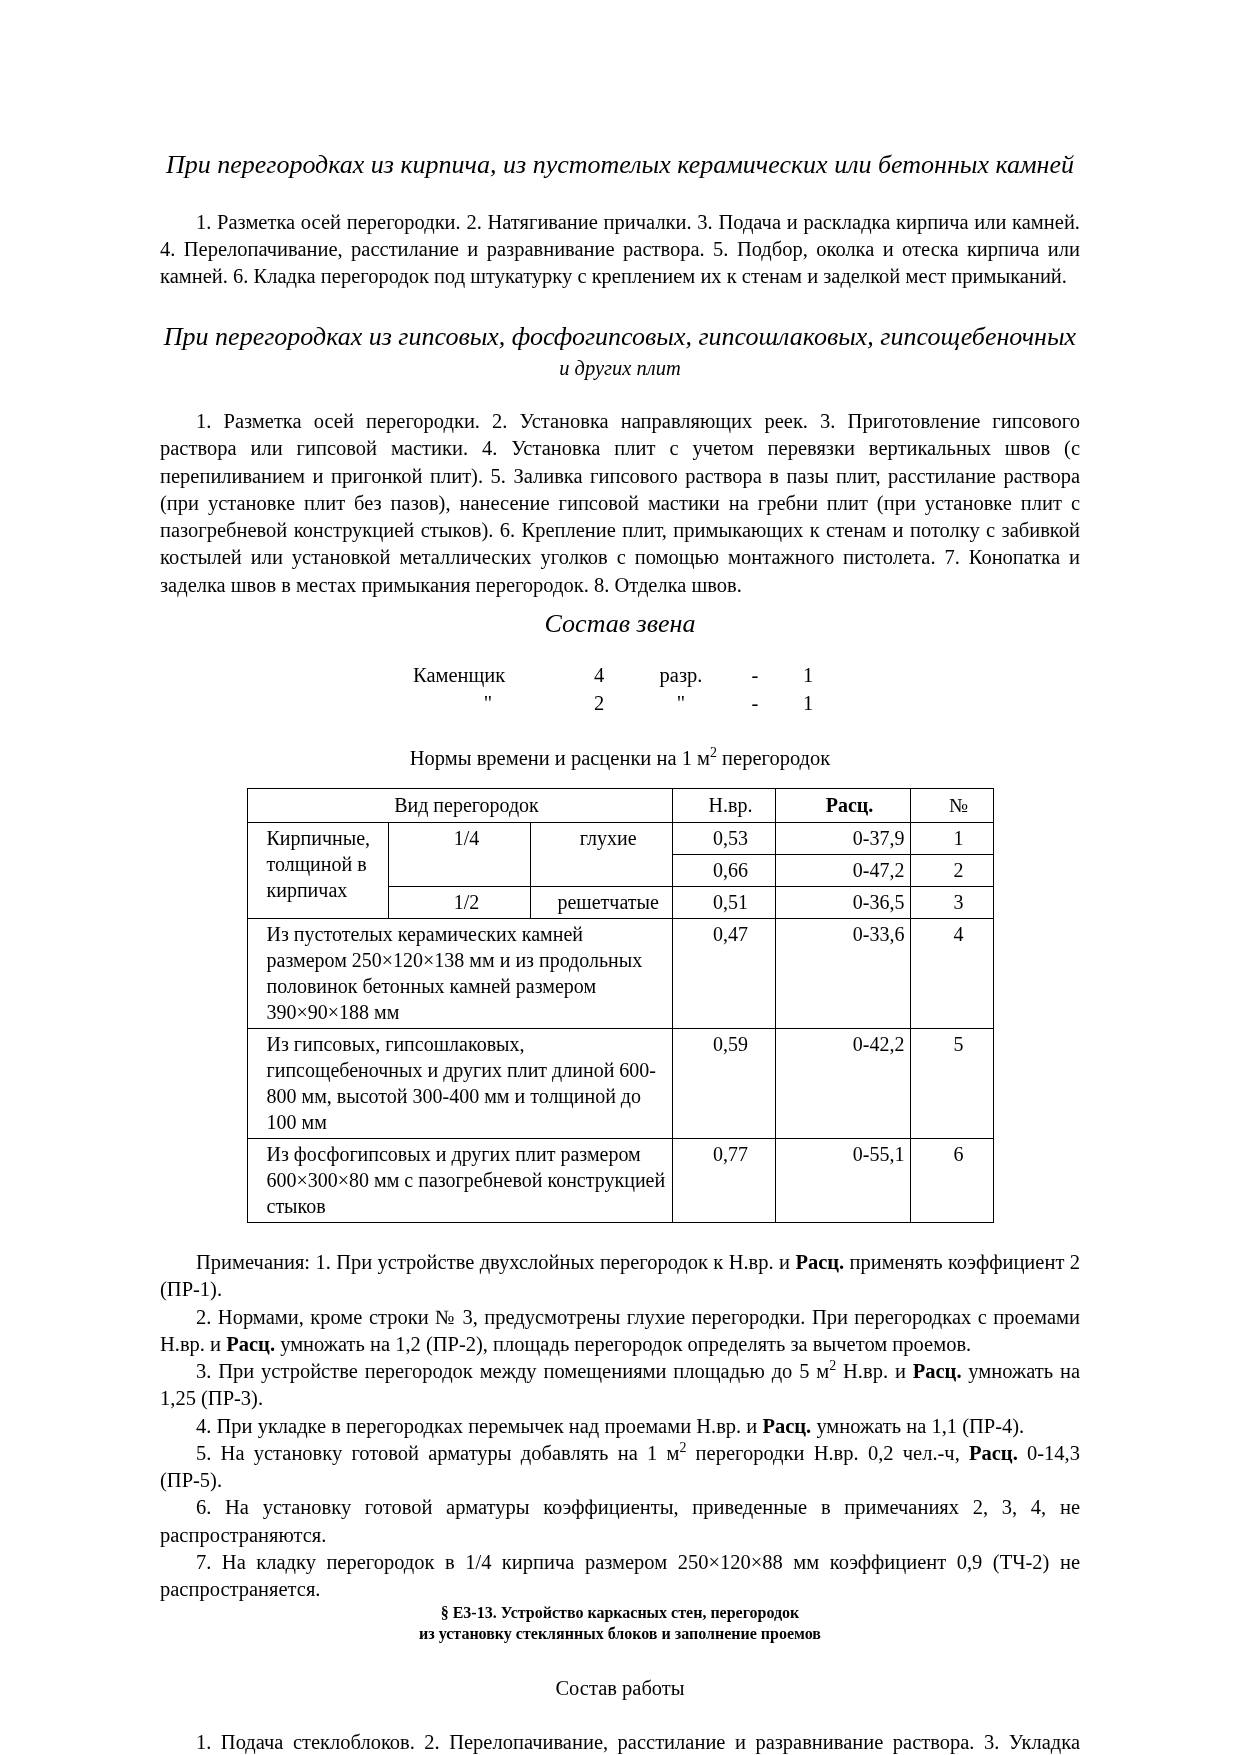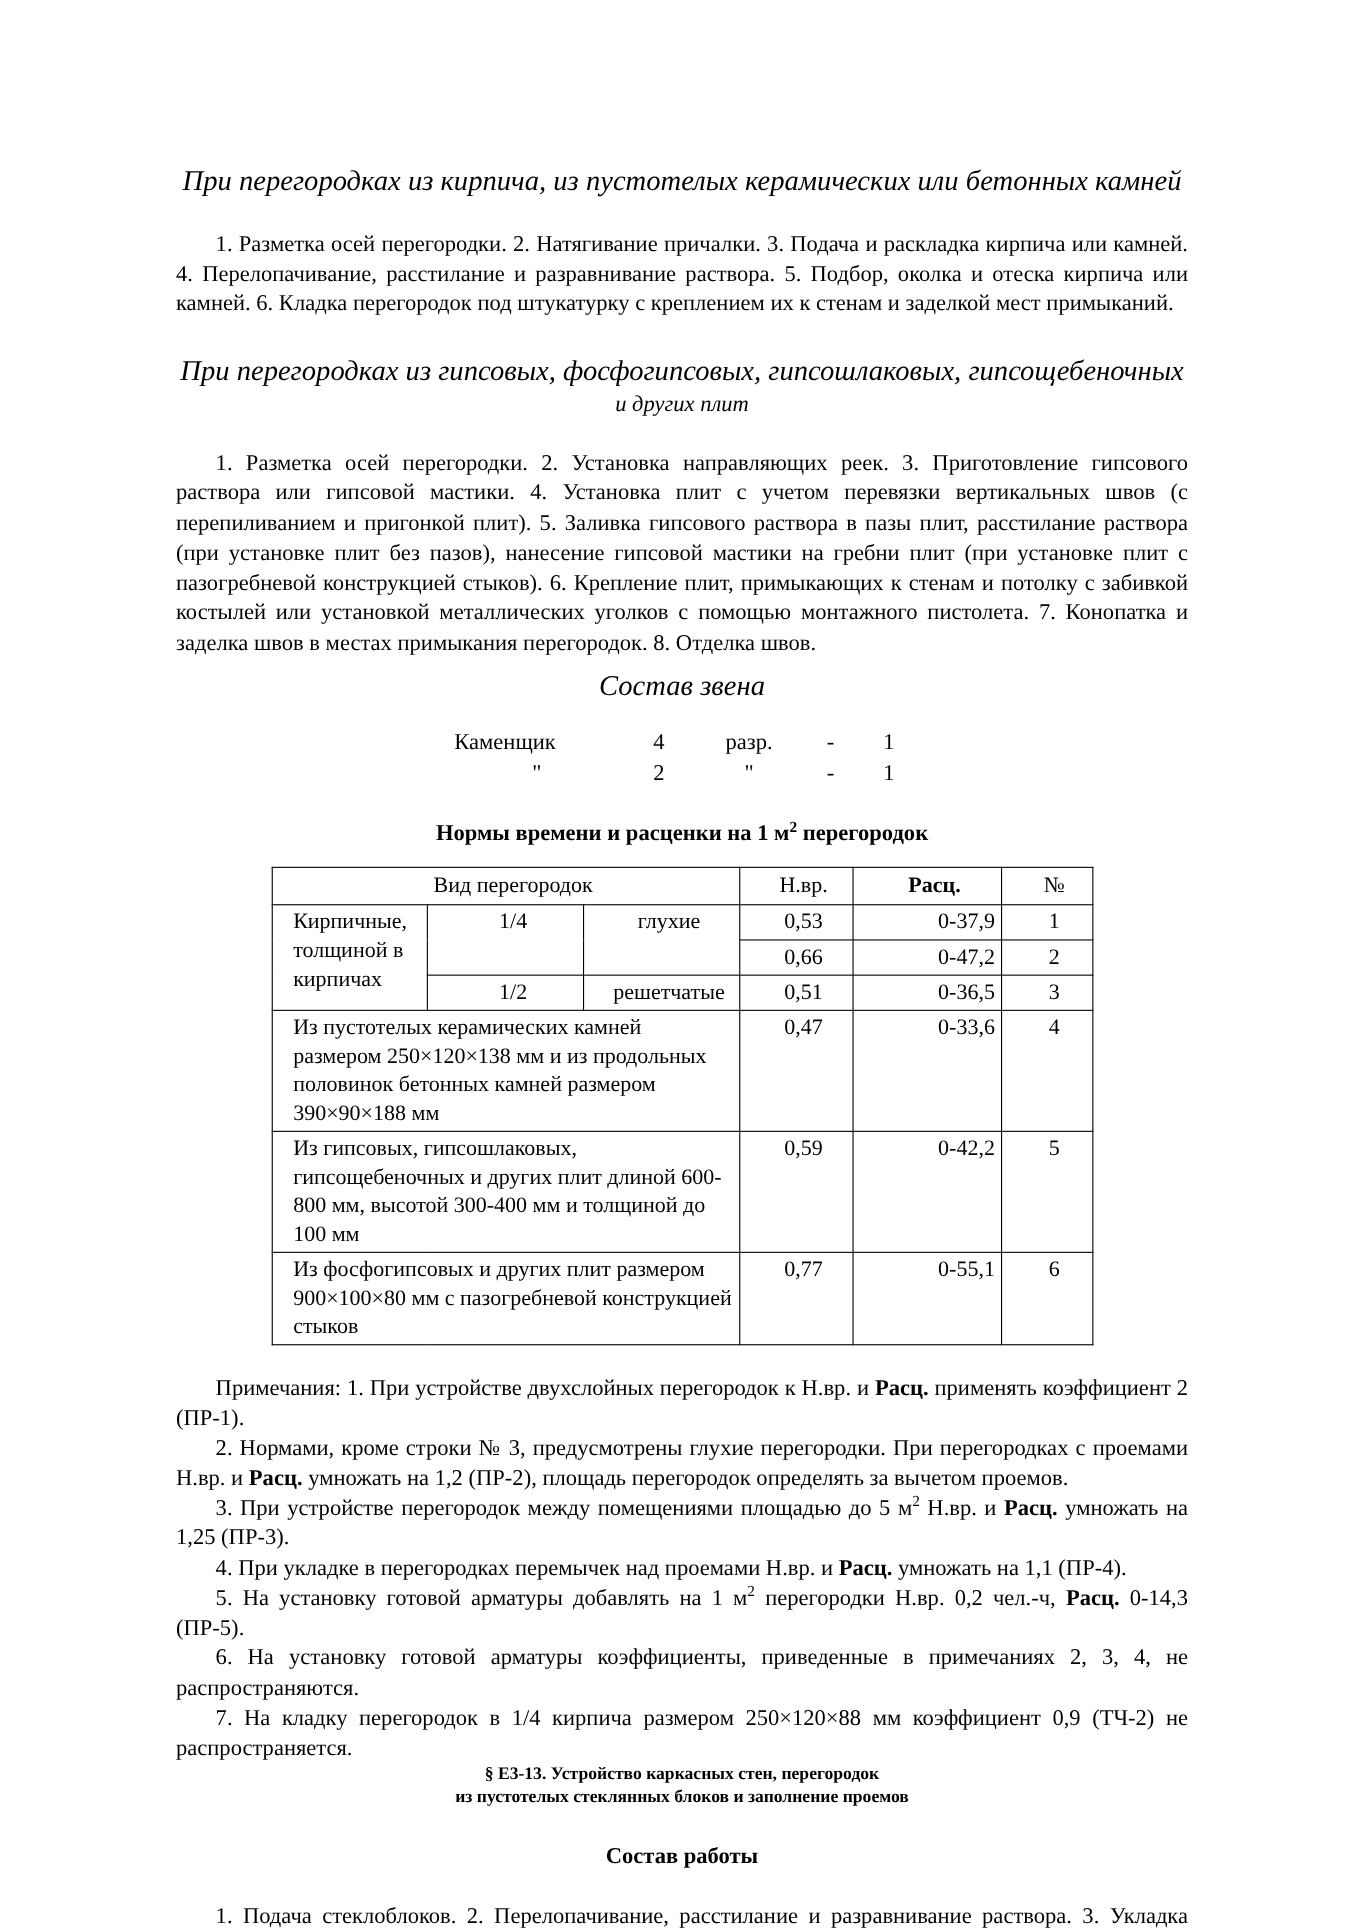--- a/index.html
+++ b/index.html
@@ -34,21 +34,21 @@
     line-height: 1.33;
   }
   .center-italic-2 {
     text-align: center;
     font-style: italic;
     font-size: 20.5px;
     line-height: 1.33;
   }
   .center-bold {
     text-align: center;
-    font-weight: bold;
+    font-weight: normal;
     font-size: 20.5px;
     line-height: 1.34;
   }
 
   
   p.just {
     margin: 0;
     text-align: justify;
     text-indent: 36px;
     text-justify: inter-word;
@@ -215,21 +215,21 @@
         </tr>
 
         <tr>
           <td class="tall-3" colspan="3">Из гипсовых, гипсошлаковых, гипсощебеночных и других плит длиной 600-800 мм, высотой 300-400 мм и толщиной до 100 мм</td>
           <td class="c-nvr">0,59</td>
           <td class="c-rasc">0-42,2</td>
           <td class="c-no">5</td>
         </tr>
 
         <tr>
-          <td class="tall-4" colspan="3">Из фосфогипсовых и других плит размером 900×100×80 мм с пазогребневой конструкцией стыков</td>
+          <td class="tall-4" colspan="3">Из фосфогипсовых и других плит размером 600×300×80 мм с пазогребневой конструкцией стыков</td>
           <td class="c-nvr">0,77</td>
           <td class="c-rasc">0-55,1</td>
           <td class="c-no">6</td>
         </tr>
       </tbody>
     </table>
 
     <div class="sp-26"></div>
 
     <p class="just"><span>Примечания: 1. При устройстве двухслойных перегородок к Н.вр. и </span><b>Расц.</b><span> применять коэффициент 2 (ПР-1).</span></p>
@@ -240,21 +240,21 @@
 
     <p class="just"><span>4. При укладке в перегородках перемычек над проемами Н.вр. и </span><b>Расц.</b><span> умножать на 1,1 (ПР-4).</span></p>
 
     <p class="just"><span>5. На установку готовой арматуры добавлять на 1 м</span><sup>2</sup><span> перегородки Н.вр. 0,2 чел.-ч, </span><b>Расц.</b><span> 0-14,3 (ПР-5).</span></p>
 
     <p class="just">6. На установку готовой арматуры коэффициенты, приведенные в примечаниях 2, 3, 4, не распространяются.</p>
 
     <p class="just">7. На кладку перегородок в 1/4 кирпича размером 250×120×88 мм коэффициент 0,9 (ТЧ-2) не распространяется.</p>
 
     <div class="final-head">§ Е3-13. Устройство каркасных стен, перегородок</div>
-    <div class="final-head">из пустотелых стеклянных блоков и заполнение проемов</div>
+    <div class="final-head">из установку стеклянных блоков и заполнение проемов</div>
 
     <div class="sp-30"></div>
 
     <div class="center-bold">Состав работы</div>
 
     <div class="sp-26"></div>
 
     <p class="just">1. Подача стеклоблоков. 2. Перелопачивание, расстилание и разравнивание раствора. 3. Укладка арматуры. 4. Кладка стеклоблоков. 5. Расшивка швов кладки с двух сторон. 6. Очистка поверхности кладки.</p>
 
   </div>

